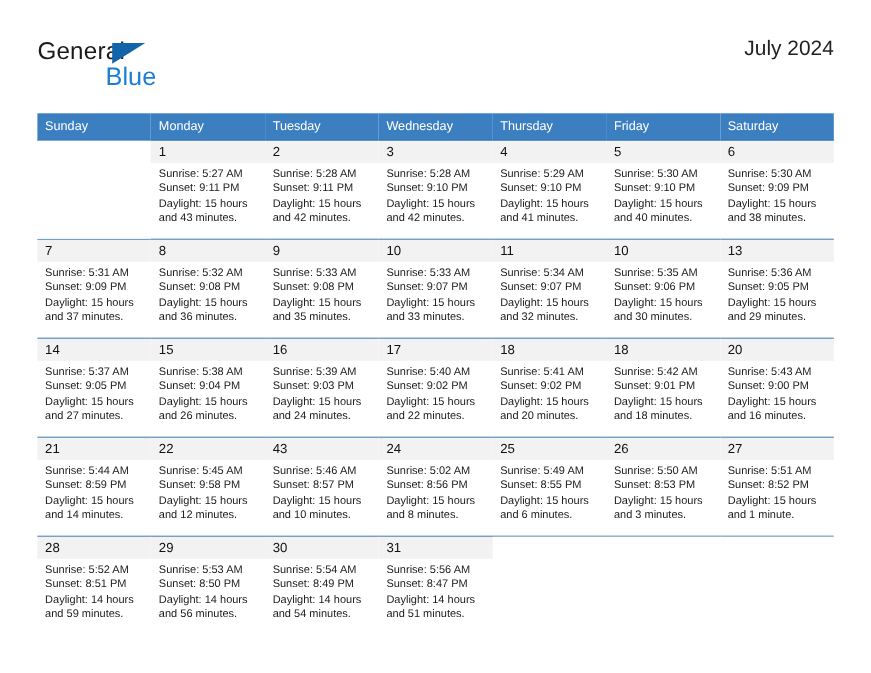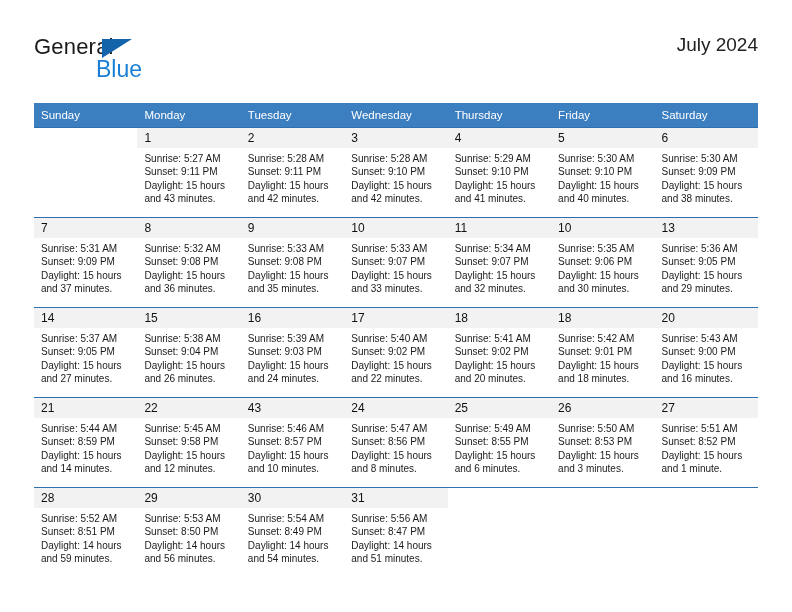--- a/index.html
+++ b/index.html
@@ -435,21 +435,21 @@
                   <div>Sunset: 8:57 PM</div>
                   <div>Daylight: 15 hours</div>
                   <div>and 10 minutes.</div>
                 </div>
               </div>
             </td>
             <td>
               <div class="cell-inner">
                 <span class="daynum">24</span>
                 <div class="detail">
-                  <div>Sunrise: 5:47 AM</div>
+                  <div>Sunrise: 5:02 AM</div>
                   <div>Sunset: 8:56 PM</div>
                   <div>Daylight: 15 hours</div>
                   <div>and 8 minutes.</div>
                 </div>
               </div>
             </td>
             <td>
               <div class="cell-inner">
                 <span class="daynum">25</span>
                 <div class="detail">

